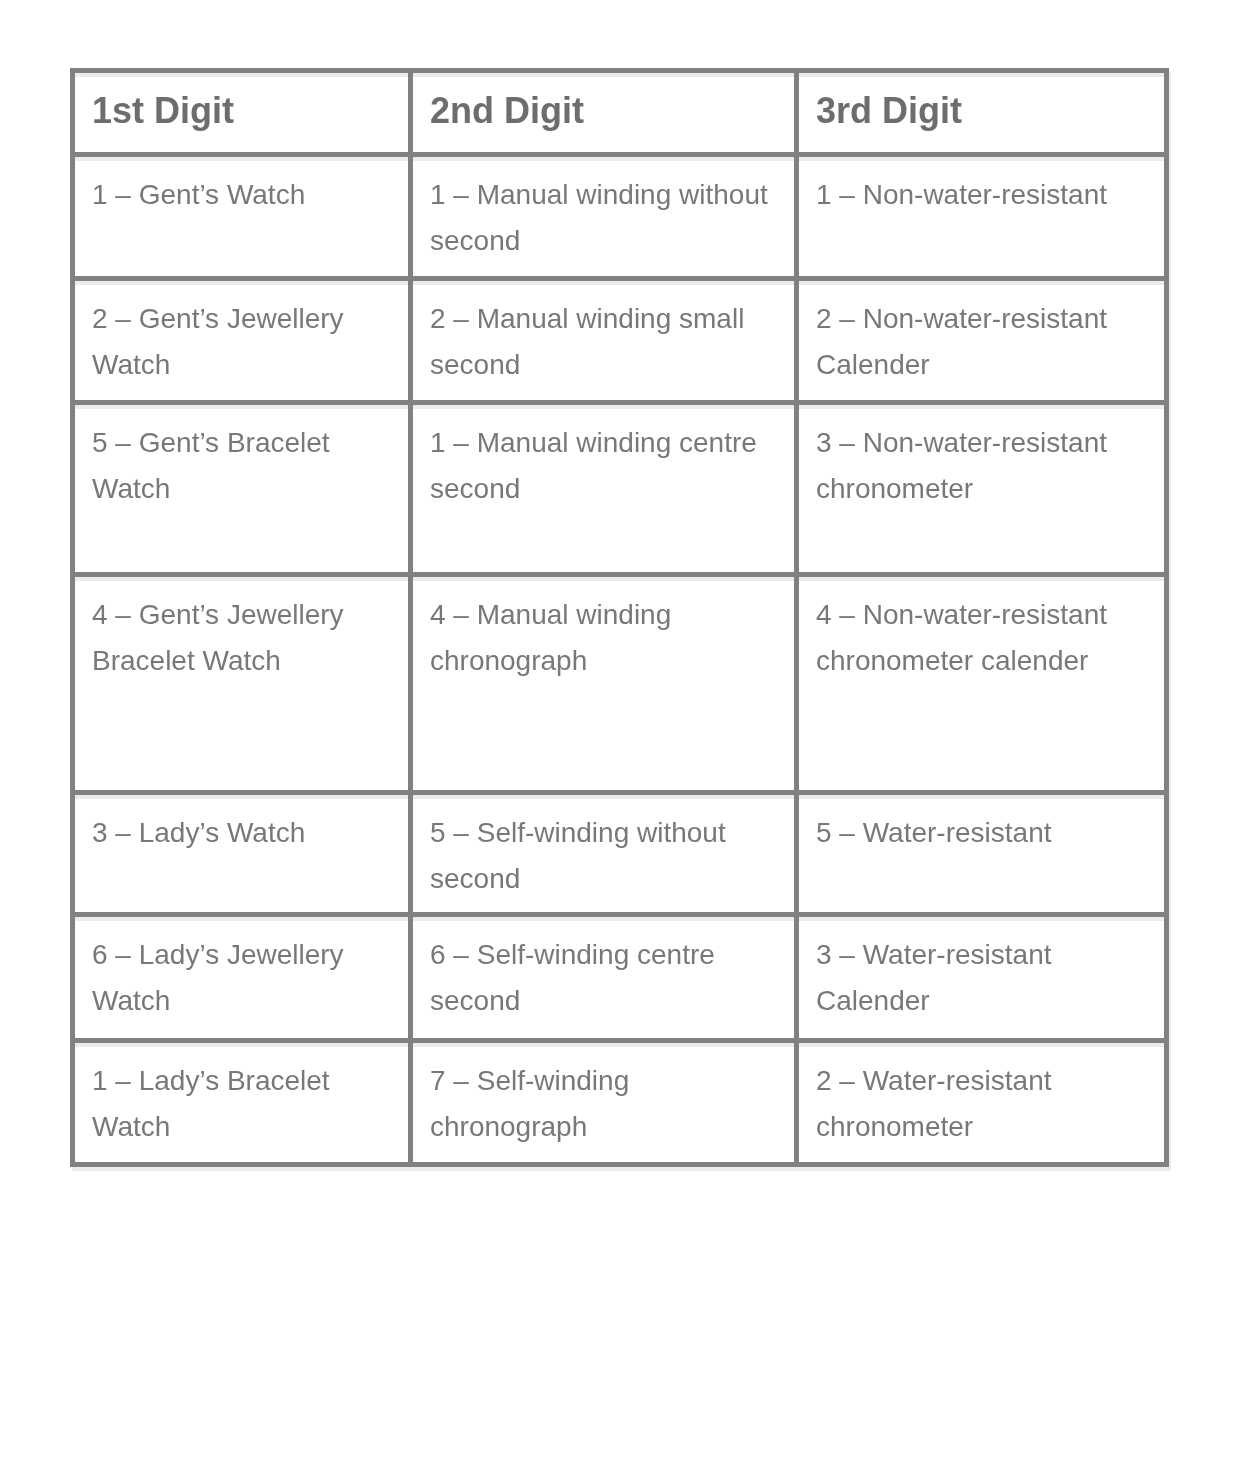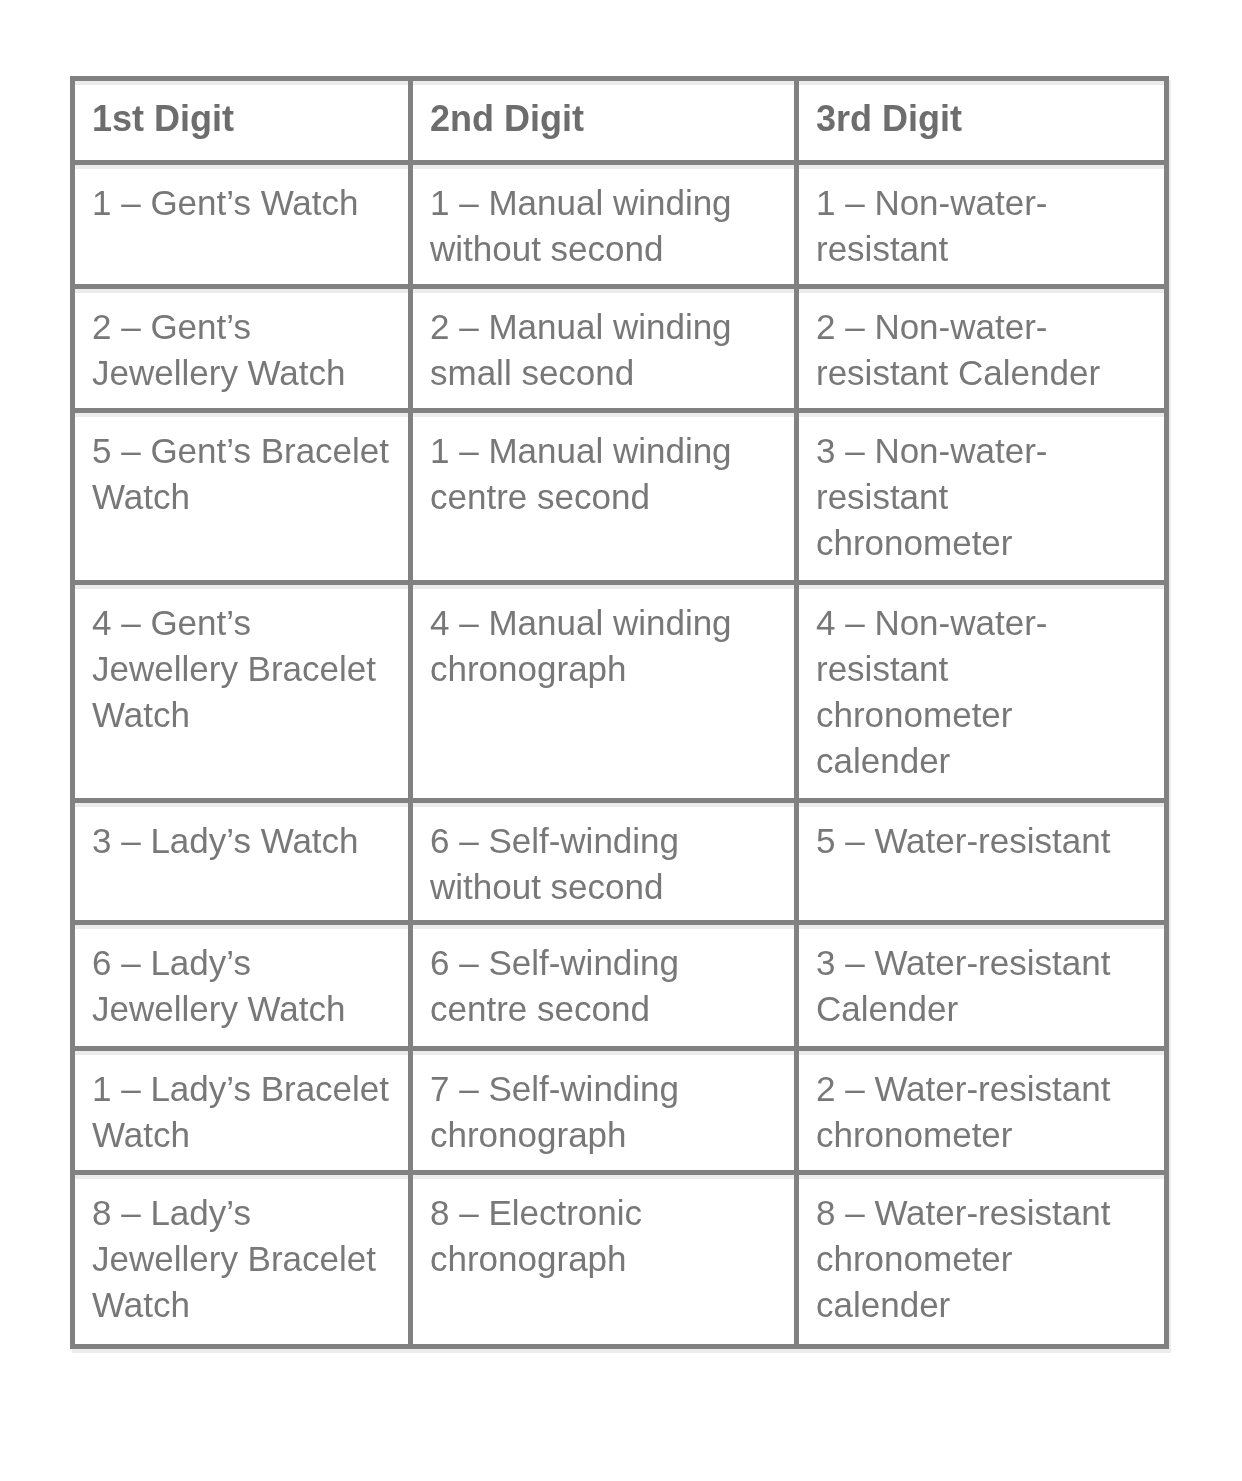--- a/index.html
+++ b/index.html
@@ -15,37 +15,37 @@
     position: relative;
     width: 1242px;
     height: 1481px;
     background: var(--background);
     font-family: "Liberation Sans", sans-serif;
     overflow: hidden;
   }
   table.digit-table {
     position: absolute;
     left: 70px;
-    top: 76px;
+    top: 68px;
     width: 1094px;
     border-collapse: collapse;
     table-layout: fixed;
     
     box-shadow: 2px 4px 0 0 var(--shadow);
     padding-left: 28px;
   }
   col.c1 { width: 338px; }
   col.c2 { width: 386px; }
   col.c3 { width: 370px; }
   th, td {
     border: 5px solid var(--border);
     vertical-align: top;
     text-align: left;
     padding: 15px 14px 10px 17px;
-    font-size: 35px;
+    font-size: 28px;
     line-height: 46px;
     color: var(--text);
     font-weight: normal;
     overflow-wrap: break-word;
     
     box-shadow: inset 0 4px 0 var(--shadow);
     background: var(--background);
   }
   thead th {
     font-weight: bold;
@@ -96,33 +96,28 @@
         <td>1 – Manual winding centre second</td>
         <td>3 – Non-water-resistant chronometer</td>
       </tr>
       <tr>
         <td>4 – Gent’s Jewellery Bracelet Watch</td>
         <td>4 – Manual winding chronograph</td>
         <td>4 – Non-water-resistant chronometer calender</td>
       </tr>
       <tr>
         <td>3 – Lady’s Watch</td>
-        <td>6 – Self-winding without second</td>
+        <td>5 – Self-winding without second</td>
         <td>5 – Water-resistant</td>
       </tr>
       <tr>
         <td>6 – Lady’s Jewellery Watch</td>
         <td>6 – Self-winding centre second</td>
         <td>3 – Water-resistant Calender</td>
       </tr>
       <tr>
         <td>1 – Lady’s Bracelet Watch</td>
         <td>7 – Self-winding chronograph</td>
         <td>2 – Water-resistant chronometer</td>
       </tr>
-      <tr>
-        <td>8 – Lady’s Jewellery Bracelet Watch</td>
-        <td>8 – Electronic chronograph</td>
-        <td>8 – Water-resistant chronometer calender</td>
-      </tr>
     </tbody>
   </table>
 </div>
 
 </body></html>

